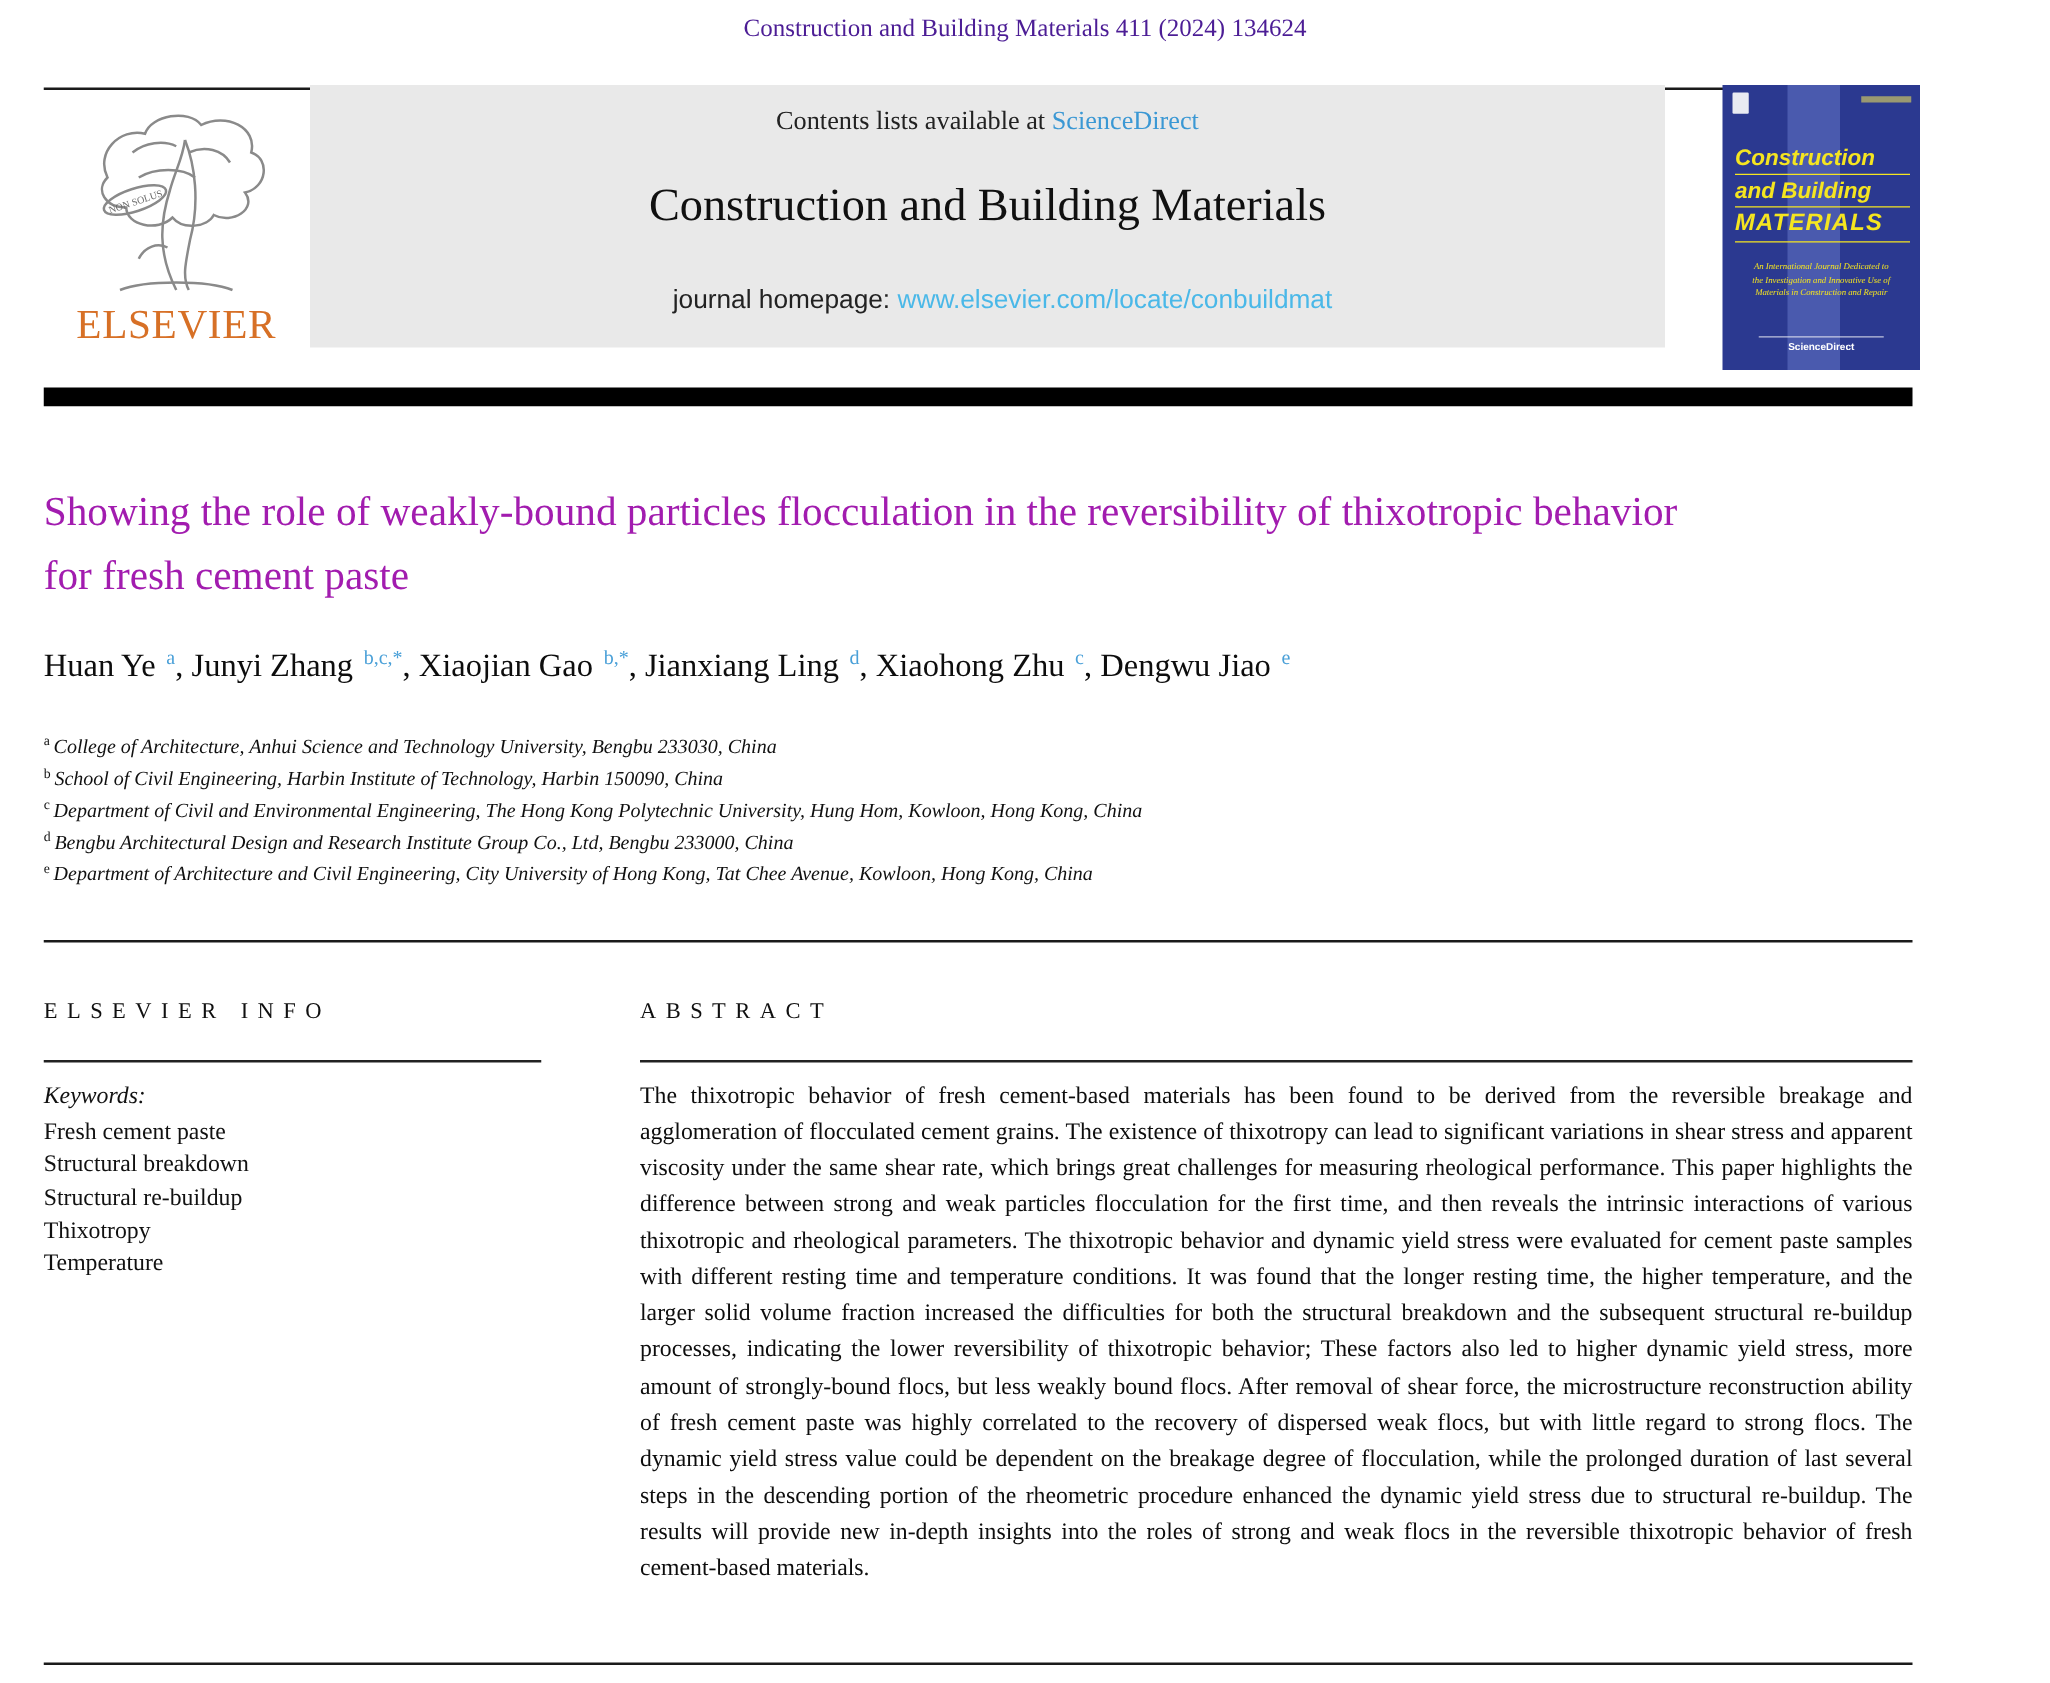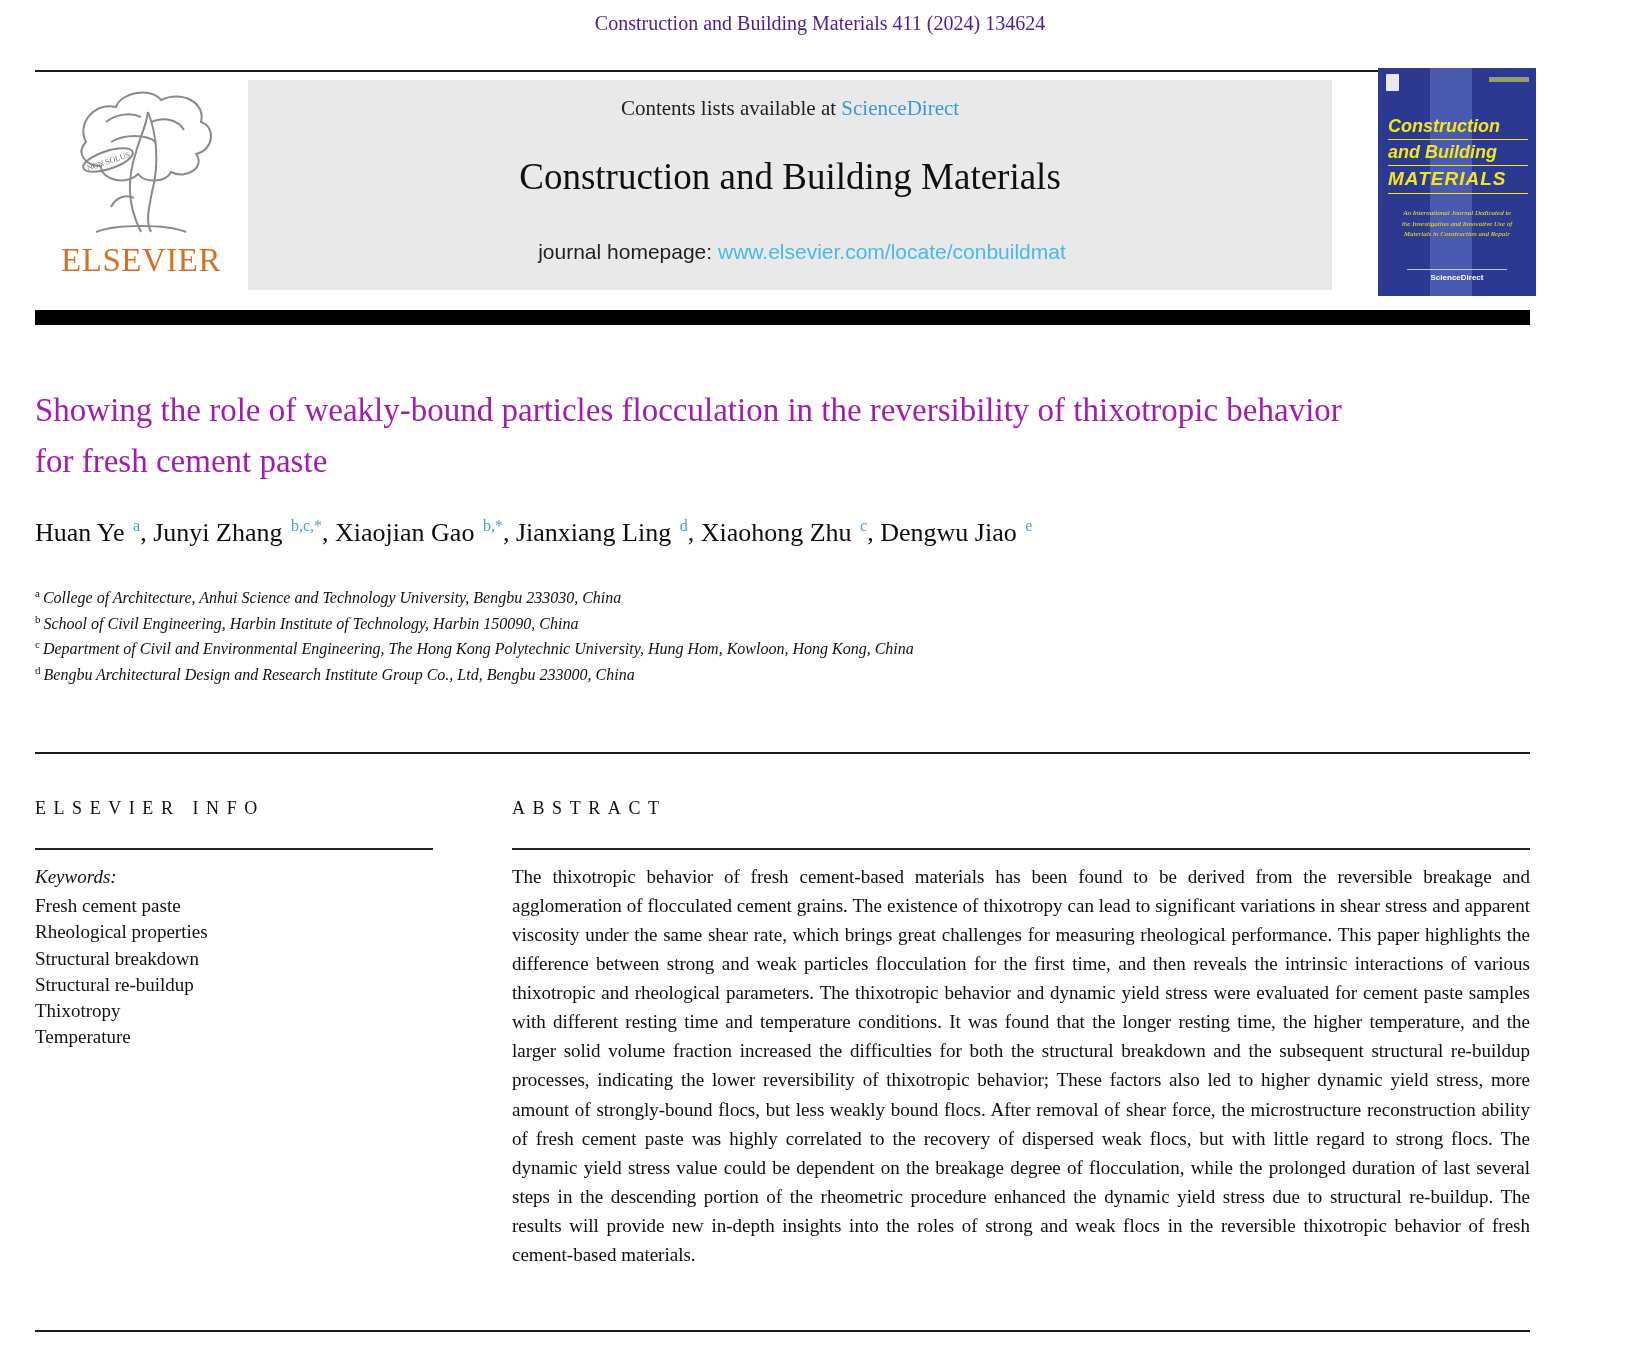--- a/index.html
+++ b/index.html
@@ -22,21 +22,21 @@
   
   .elsevier-block{top:82px;left:35px;width:212px;height:212px;}
   .elsevier-tree{display:block;margin:0 auto;}
   .elsevier-word{
     margin-top:2px;text-align:center;font-size:33px;letter-spacing:0.5px;
     color:#d77026;font-family:"Liberation Serif",serif;
   }
 
   
   .banner{
-    top:80px;left:248px;width:1084px;height:210px;background:#e9e9e9;
+    top:68px;left:248px;width:1084px;height:210px;background:#e9e9e9;
     text-align:center;
   }
   .banner-contents{margin-top:16px;font-size:21px;color:#222;}
   .link-sd{color:#3b98d4;text-decoration:none;cursor:pointer;}
   .banner-journal{margin-top:34px;font-size:37px;color:#101010;}
   .banner-homepage{
     margin-top:42px;font-size:21px;color:#222;
     font-family:"Liberation Sans",sans-serif;
     padding-left:24px;
   }
@@ -149,33 +149,33 @@
 
 <div class="abs title">Showing the role of weakly-bound particles flocculation in the reversibility of thixotropic behavior for fresh cement paste</div>
 
 <div class="abs authors" id="authors"><span>Huan Ye</span> <sup class="author-sup">a</sup>, <span>Junyi Zhang</span> <sup class="author-sup">b,c,*</sup>, <span>Xiaojian Gao</span> <sup class="author-sup">b,*</sup>, <span>Jianxiang Ling</span> <sup class="author-sup">d</sup>, <span>Xiaohong Zhu</span> <sup class="author-sup">c</sup>, <span>Dengwu Jiao</span> <sup class="author-sup">e</sup></div>
 
 <div class="abs affils" id="affils">
     <div class="affil"><sup>a</sup>College of Architecture, Anhui Science and Technology University, Bengbu 233030, China</div>
     <div class="affil"><sup>b</sup>School of Civil Engineering, Harbin Institute of Technology, Harbin 150090, China</div>
     <div class="affil"><sup>c</sup>Department of Civil and Environmental Engineering, The Hong Kong Polytechnic University, Hung Hom, Kowloon, Hong Kong, China</div>
     <div class="affil"><sup>d</sup>Bengbu Architectural Design and Research Institute Group Co., Ltd, Bengbu 233000, China</div>
+    <div class="affil"><sup>e</sup>Department of Architecture and Civil Engineering, City University of Hong Kong, Tat Chee Avenue, Kowloon, Hong Kong, China</div>
   </div>
 
 <div class="abs rule-mid"></div>
 <div class="abs section-heading heading-info">ELSEVIER INFO</div>
 <div class="abs section-heading heading-abs">ABSTRACT</div>
 <div class="abs rule-info"></div>
 <div class="abs rule-abs"></div>
 
 <div class="abs keywords">
   <div class="keywords-label">Keywords:</div>
   <div id="keywords">
       <div>Fresh cement paste</div>
-      <div>Rheological properties</div>
       <div>Structural breakdown</div>
       <div>Structural re-buildup</div>
       <div>Thixotropy</div>
       <div>Temperature</div>
     </div>
 </div>
 
 <div class="abs abstract">The thixotropic behavior of fresh cement-based materials has been found to be derived from the reversible breakage and agglomeration of flocculated cement grains. The existence of thixotropy can lead to significant variations in shear stress and apparent viscosity under the same shear rate, which brings great challenges for measuring rheological performance. This paper highlights the difference between strong and weak particles flocculation for the first time, and then reveals the intrinsic interactions of various thixotropic and rheological parameters. The thixotropic behavior and dynamic yield stress were evaluated for cement paste samples with different resting time and temperature conditions. It was found that the longer resting time, the higher temperature, and the larger solid volume fraction increased the difficulties for both the structural breakdown and the subsequent structural re-buildup processes, indicating the lower reversibility of thixotropic behavior; These factors also led to higher dynamic yield stress, more amount of strongly-bound flocs, but less weakly bound flocs. After removal of shear force, the microstructure reconstruction ability of fresh cement paste was highly correlated to the recovery of dispersed weak flocs, but with little regard to strong flocs. The dynamic yield stress value could be dependent on the breakage degree of flocculation, while the prolonged duration of last several steps in the descending portion of the rheometric procedure enhanced the dynamic yield stress due to structural re-buildup. The results will provide new in-depth insights into the roles of strong and weak flocs in the reversible thixotropic behavior of fresh cement-based materials.</div>
 
 <div class="abs rule-bottom"></div>

